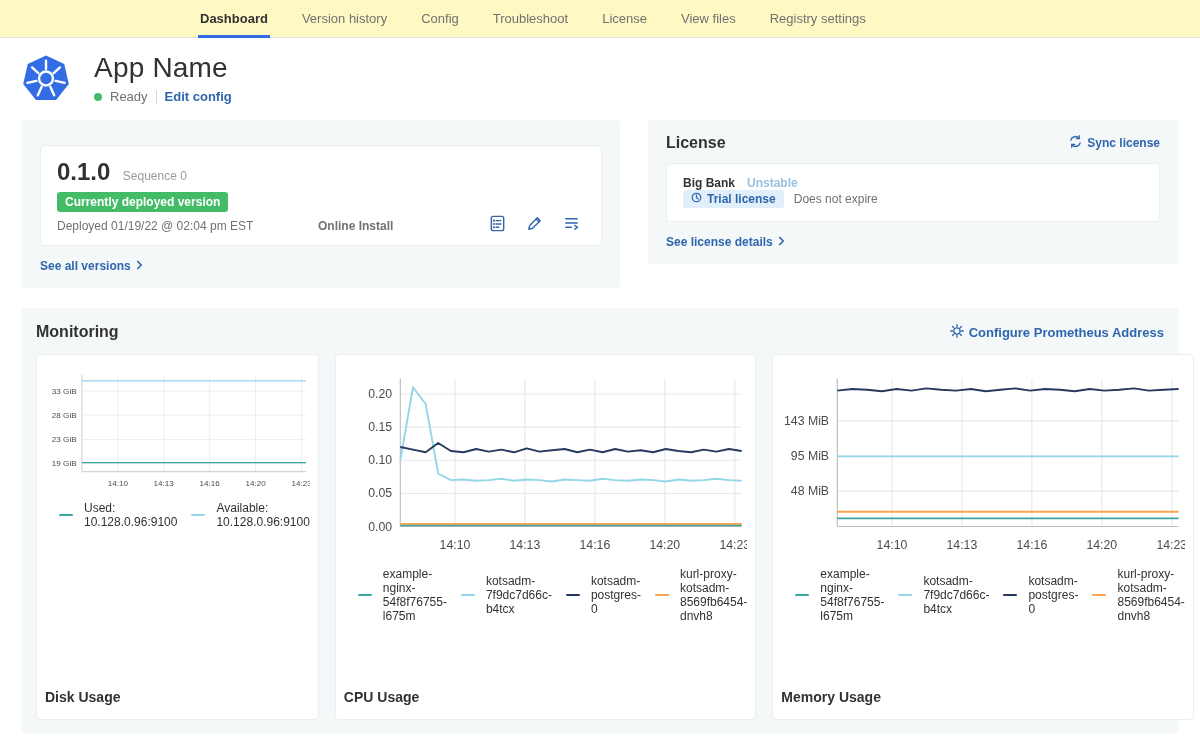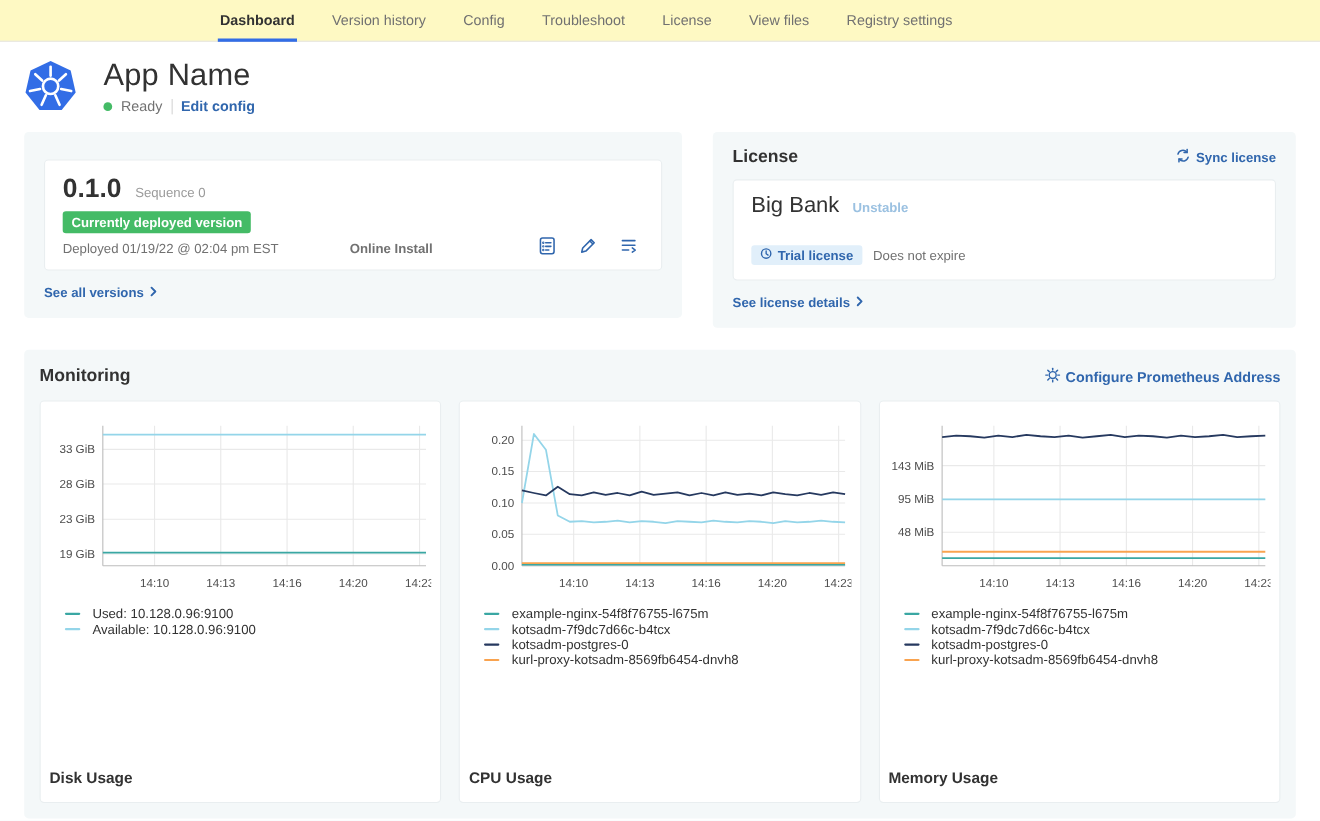--- a/index.html
+++ b/index.html
@@ -31,30 +31,30 @@
   .ver-num{font-size:24px;font-weight:700}
   .ver-seq{font-size:12px;color:#9b9b9b;margin-left:8px}
   .deployed-badge{display:inline-block;background:#44bb66;color:#fff;font-size:12px;font-weight:600;padding:3px 8px;border-radius:3px;margin-top:6px}
   .deployed-date{font-size:12px;color:#717171;margin-top:7px}
   .install-type{font-size:12px;color:#717171;font-weight:700;margin-right:30px}
   .ver-icons{display:flex;gap:18px;align-items:center;margin-right:4px}
   .ver-icons span{cursor:pointer;display:inline-flex}
   .see-link{display:inline-flex;align-items:center;gap:5px;margin-top:13px;font-size:12px;font-weight:700;color:#3066ad}
   .license-card{padding:12px 16px 13px;margin-top:11px}
   .lic-row1{display:flex;align-items:baseline;gap:12px}
-  .customer{font-size:20px;font-weight:400}
+  .customer{font-size:12px;font-weight:700}
   .channel{font-size:12px;color:#9bc1e1;font-weight:600}
-  .lic-row2{display:flex;align-items:center;gap:10px;margin-top:24px}
+  .lic-row2{display:flex;align-items:center;gap:10px;margin-top:0}
   .trial-badge{display:inline-flex;align-items:center;gap:5px;background:#e1effa;color:#3066ad;font-size:12px;font-weight:600;padding:2px 8px;border-radius:3px;cursor:default}
   .expire{font-size:12px;color:#717171}
   
   .monitoring{margin:20px 22px 0;background:#f4f8f9;border-radius:4px;padding:15px 14px 14px}
   .charts-row{display:flex;gap:16px;margin-top:13px}
   .chart-card{flex:1;background:#fff;border:1px solid #e9eef0;border-radius:4px;padding:12px 8px 14px;display:flex;flex-direction:column;height:338px}
-  .legend{margin:8px 0 0 14px;display:flex;flex-direction:column;}
+  .legend{margin:8px 0 0 14px;display:flex;flex-direction:row;gap:14px}
   .legend-row{display:flex;align-items:center;gap:11px;font-size:12px;color:#323232}
   .legend-dash{width:14px;height:2px;border-radius:1px;flex:none}
   .chart-title{margin-top:auto;text-align:left;font-size:14px;font-weight:700;padding-top:8px}
   svg text{font-family:"Liberation Sans",sans-serif}
 </style>
 </head>
 <body>
 
 <nav class="navbar">
     <div class="tab active">Dashboard</div>

